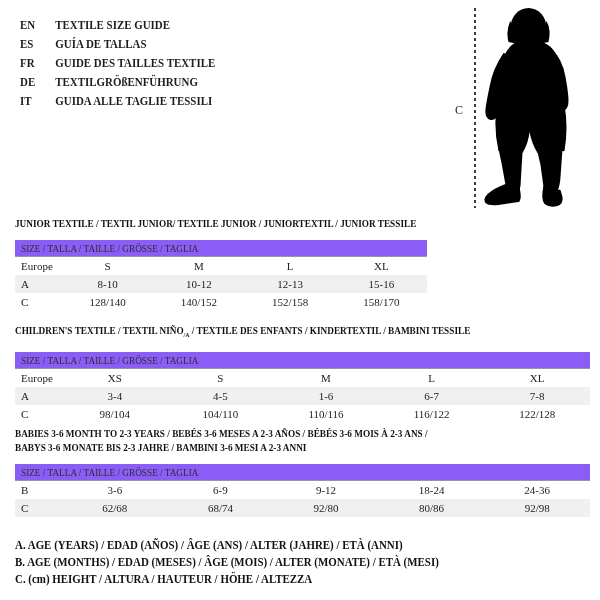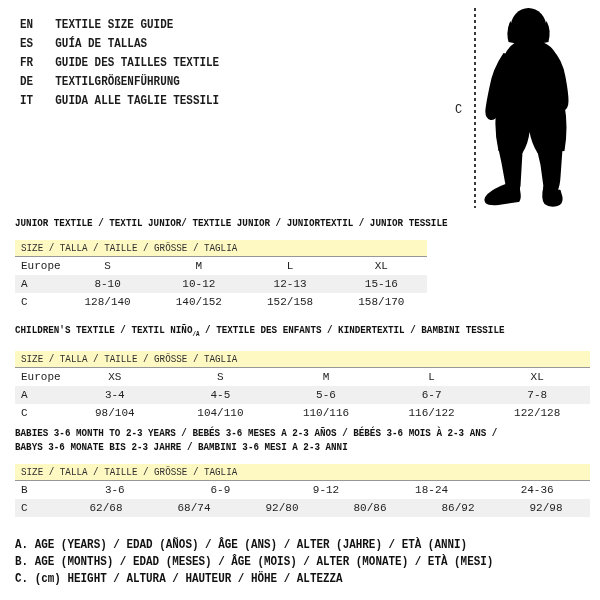--- a/index.html
+++ b/index.html
@@ -1,39 +1,39 @@
 <!DOCTYPE html>
 <html><head>
 <meta charset="utf-8">
 <style>
   html,body{margin:0;padding:0;background:#fff;}
   #canvas{
     position:relative;width:600px;height:600px;background:#ffffff;
-    font-family:Liberation Mono, monospace;color:#1c1c1c;overflow:hidden;
+    font-family:Liberation Serif, serif;color:#1c1c1c;overflow:hidden;
   }
   
   .cond{display:inline-block;transform:scaleX(0.84);transform-origin:0 50%;white-space:nowrap;}
 
   
   .lang-block{position:absolute;left:20px;top:15px;}
   .lang-row{display:flex;height:19px;line-height:19px;font-size:13px;font-weight:bold;
             transform:scaleX(0.84);transform-origin:0 0;white-space:nowrap;}
   .lang-code{width:42px;flex:0 0 42px;}
 
   
   .height-line{position:absolute;left:474px;top:8px;width:2px;height:200px;
     background:repeating-linear-gradient(to bottom,#3a3a3a 0 3px,transparent 3px 6px);}
   .height-label{position:absolute;left:455px;top:103px;font-size:12px;}
   .baby-svg{position:absolute;left:482px;top:5px;}
 
   
   .tbl{position:absolute;left:15px;}
   .tbl-title{font-size:11px;font-weight:bold;line-height:14px;color:#111;}
   .tbl-title sub{font-size:7px;}
-  .size-bar{margin-top:10px;height:16px;line-height:16px;background:#fef9c3;
+  .size-bar{margin-top:10px;height:16px;line-height:16px;background:#8b5cf6;
             border-bottom:1px solid #979797;padding-left:6px;font-size:11px;color:#2e2e2e;}
   .trow{display:flex;height:18px;line-height:18px;font-size:11px;color:#222;justify-content:center;}
   .trow.alt{background:#f0f0f0;}
   .tlabel{flex:0 0 41px;padding-left:6px;text-align:left;}
   .tcell{flex:1 1 0;text-align:center;}
   #tbl-junior{top:216px;width:412px;}
   #tbl-children{top:323px;width:575px;}
   #tbl-babies{top:426px;width:575px;}
 
   
@@ -125,21 +125,21 @@
       <span class="tcell">XS</span>
       <span class="tcell">S</span>
       <span class="tcell">M</span>
       <span class="tcell">L</span>
       <span class="tcell">XL</span>
     </div>
     <div class="trow alt">
       <span class="tlabel">A</span>
       <span class="tcell">3-4</span>
       <span class="tcell">4-5</span>
-      <span class="tcell">5-6</span>
+      <span class="tcell">1-6</span>
       <span class="tcell">6-7</span>
       <span class="tcell">7-8</span>
     </div>
     <div class="trow">
       <span class="tlabel">C</span>
       <span class="tcell">98/104</span>
       <span class="tcell">104/110</span>
       <span class="tcell">110/116</span>
       <span class="tcell">116/122</span>
       <span class="tcell">122/128</span>
@@ -161,21 +161,20 @@
       <span class="tcell">9-12</span>
       <span class="tcell">18-24</span>
       <span class="tcell">24-36</span>
     </div>
     <div class="trow alt">
       <span class="tlabel">C</span>
       <span class="tcell">62/68</span>
       <span class="tcell">68/74</span>
       <span class="tcell">92/80</span>
       <span class="tcell">80/86</span>
-      <span class="tcell">86/92</span>
       <span class="tcell">92/98</span>
     </div>
   </div>
 
   <div class="footnotes">
     <div class="footnote"><span class="cond">A. AGE (YEARS) / EDAD (AÑOS) / ÂGE (ANS) / ALTER (JAHRE) / ETÀ (ANNI)</span></div>
     <div class="footnote"><span class="cond">B. AGE (MONTHS) / EDAD (MESES) / ÂGE (MOIS) / ALTER (MONATE) / ETÀ (MESI)</span></div>
     <div class="footnote"><span class="cond">C. (cm) HEIGHT / ALTURA / HAUTEUR / HÖHE / ALTEZZA</span></div>
   </div>
 

